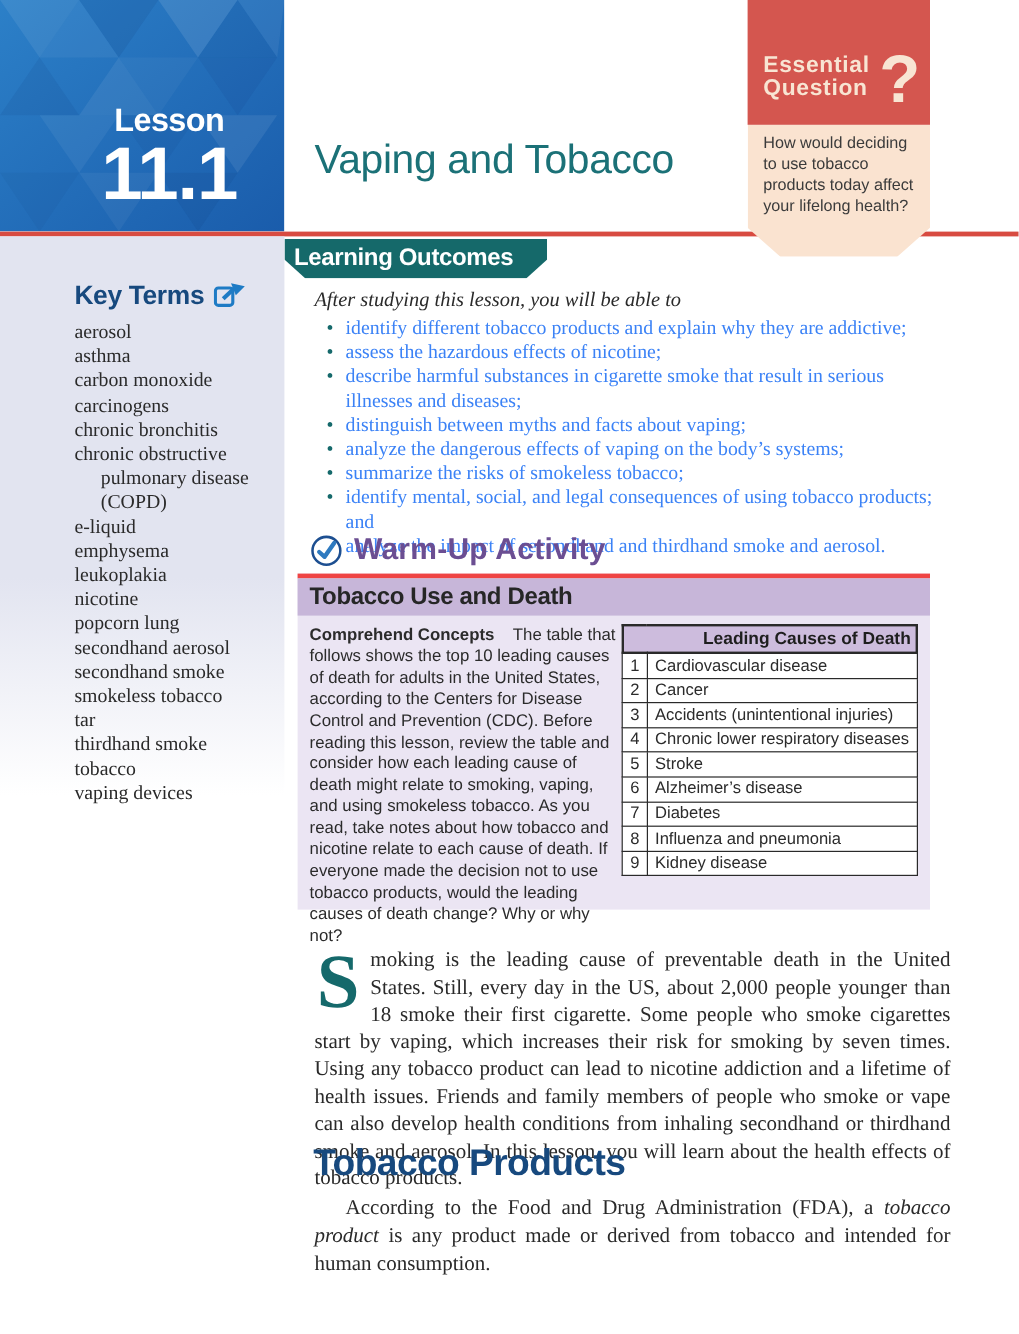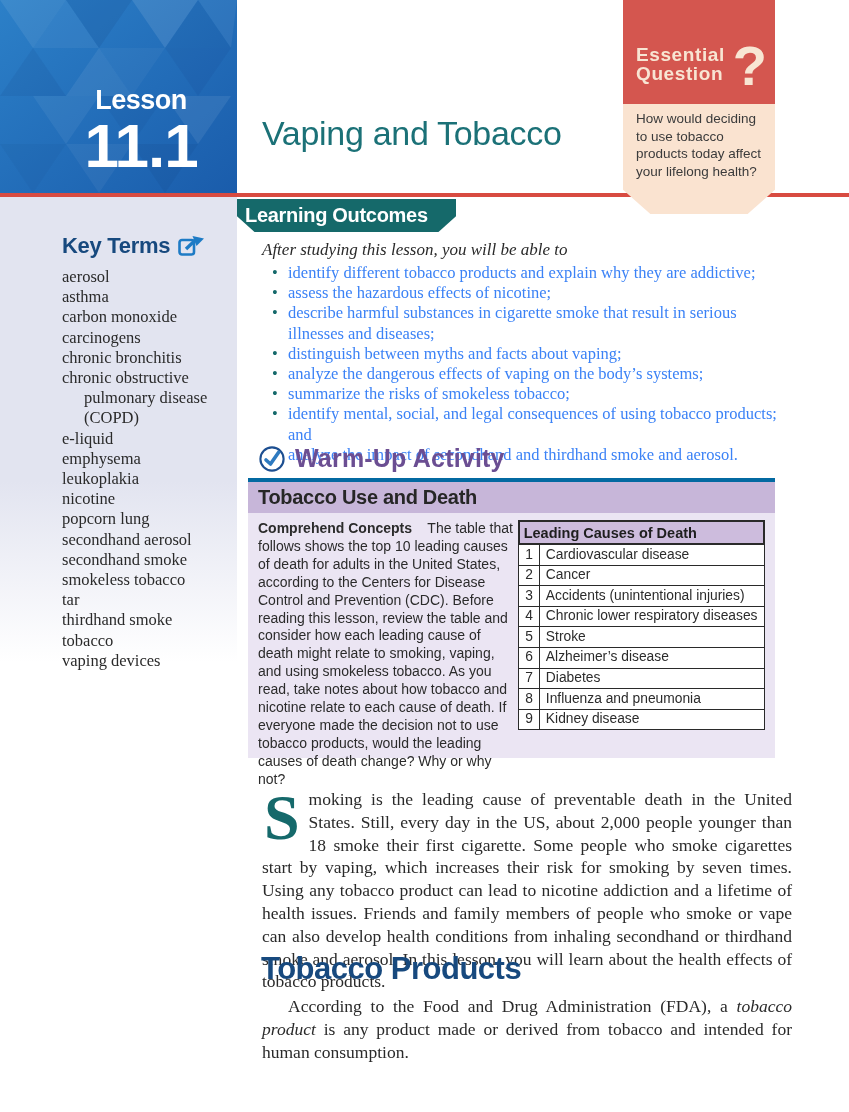--- a/index.html
+++ b/index.html
@@ -76,33 +76,33 @@
     position:relative; font-family:"Liberation Serif", serif; font-size:16.5px;
     line-height:20.2px; color:#3b82f6; padding-left:26px;
   }
   .lo-item::before { content:"\2022"; position:absolute; left:10px; color:#15696b; }
 
   
   #warmup-head { position:absolute; left:258px; top:444px; display:flex; align-items:center; gap:9px; }
   #warmup-head .wu-label { color:#6b4e92; font-size:25px; font-weight:bold; letter-spacing:0.2px; }
   #activity-box {
     position:absolute; left:248px; top:478px; width:527px; height:280px;
-    border-top:4px solid #0369a1; background:#ebe5f3;
+    border-top:4px solid #ef4444; background:#ebe5f3;
   }
   .activity-banner {
     height:31px; background:#c7b6d9; color:#262626; font-size:20px; font-weight:bold;
     line-height:31px; padding-left:10px; letter-spacing:-0.3px;
   }
   .activity-body { display:flex; gap:0; padding:7px 10px 8px 10px; }
   .activity-text { width:278px; font-size:14px; line-height:17.9px; color:#2b2b2b; }
   .activity-text .lead { font-weight:bold; }
   .causes-table { border-collapse:collapse; background:#fff; width:217px; align-self:flex-start; }
   .causes-table th {
     border:2px solid #2a2a2a; background:#cdbcdd; font-size:14.5px; font-weight:bold;
-    color:#1e1e1e; padding:2.5px 4px; text-align:left;
+    color:#1e1e1e; padding:2.5px 4px; text-align:right;
   }
   .causes-table td {
     border:1.3px solid #2a2a2a; font-size:13.8px; color:#2b2b2b;
     padding:1.5px 6px; line-height:16.6px; white-space:nowrap;
   }
   .causes-table td.rank { width:25px; text-align:left; padding-left:6px; }
 
   
   #intro-para {
     position:absolute; left:262px; top:788px; width:530px;

